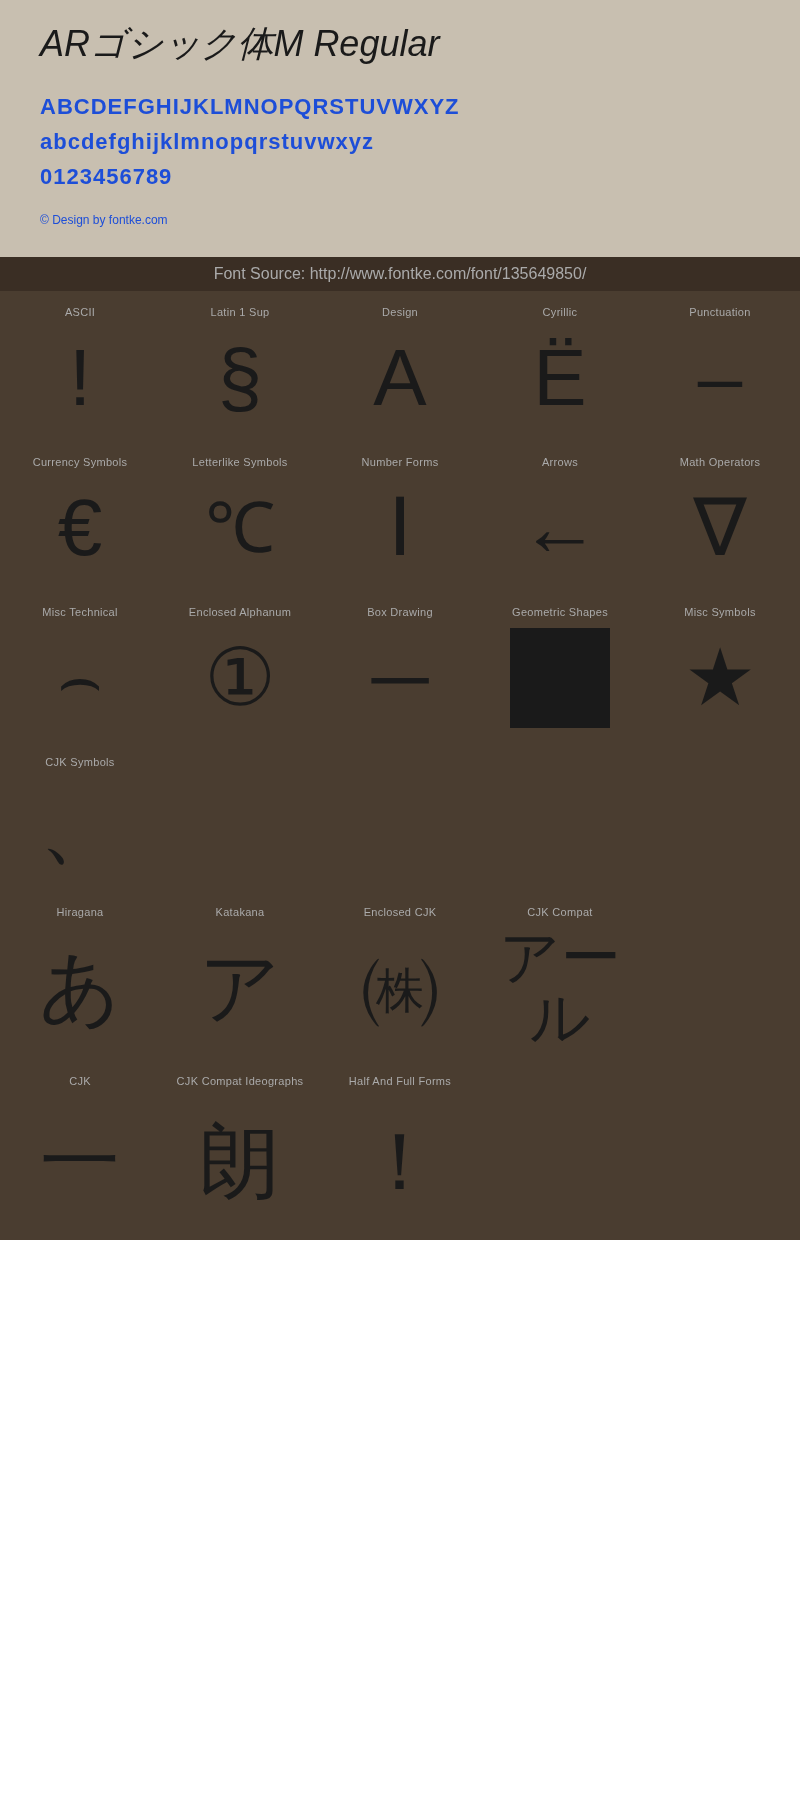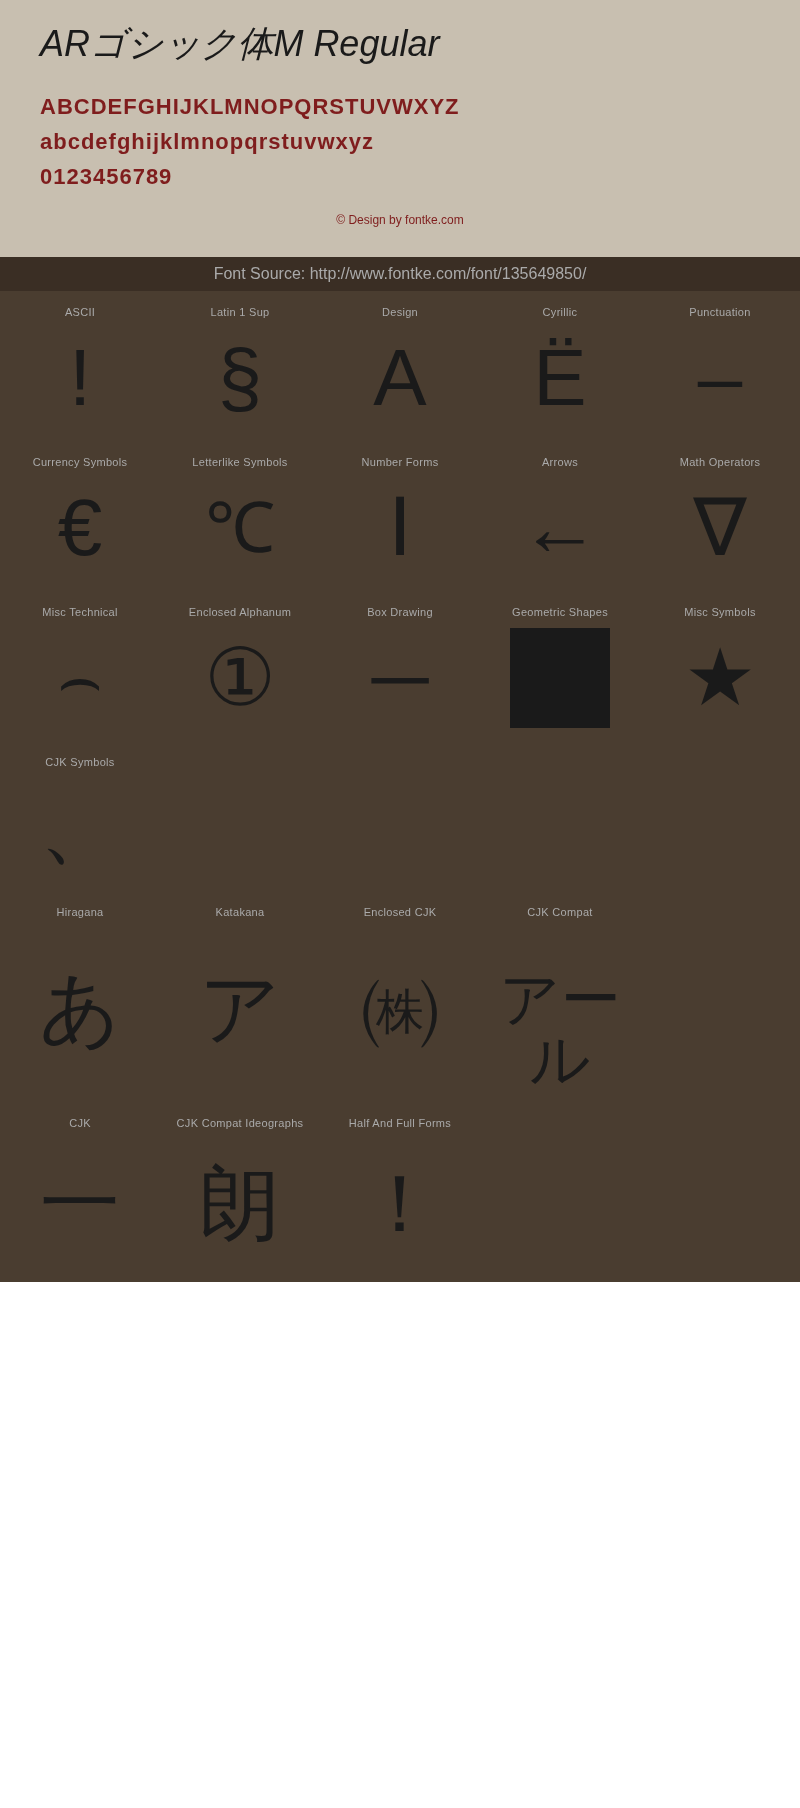--- a/index.html
+++ b/index.html
@@ -54,30 +54,30 @@
     }
 
     .alphabet-section {
       margin-top: 10px;
       padding-bottom: 10px;
     }
 
     .alphabet-line {
       font-size: 22px;
       font-weight: bold;
-      color: #7f1d1d;
+      color: #1d4ed8;
       line-height: 1.6;
       letter-spacing: 1px;
       font-family: Arial, sans-serif;
     }
 
     .copyright-line {
-      text-align: center;
+      text-align: left;
       font-size: 12px;
-      color: #7f1d1d;
+      color: #1d4ed8;
       margin-top: 8px;
     }
 
     
     .dark-section {
       background-color: #4a3d30;
       padding: 0;
     }
 
     .font-source-bar {
@@ -121,21 +121,20 @@
       text-align: center;
       font-family: 'MS Gothic', 'Hiragino Kaku Gothic Pro', Arial, sans-serif;
       flex: 1;
       display: flex;
       align-items: center;
       justify-content: center;
     }
 
     .unicode-char.small {
       font-size: 60px;
-      margin-top: 42px;
     }
 
     .unicode-char.medium {
       font-size: 70px;
     }
 
     .geometric-black-square {
       width: 100px;
       height: 100px;
       background-color: #1a1a1a;

